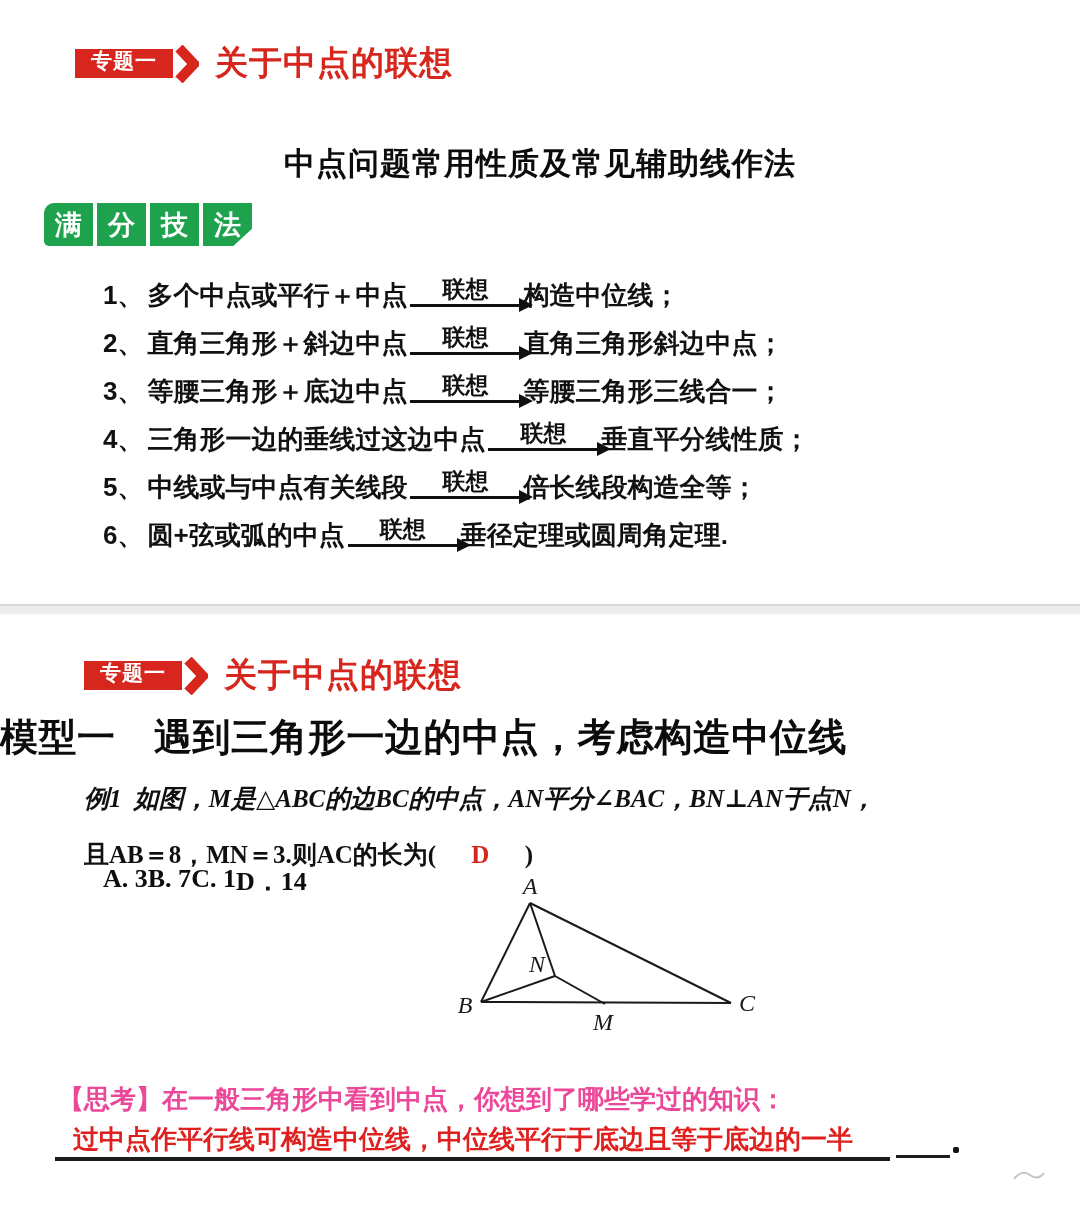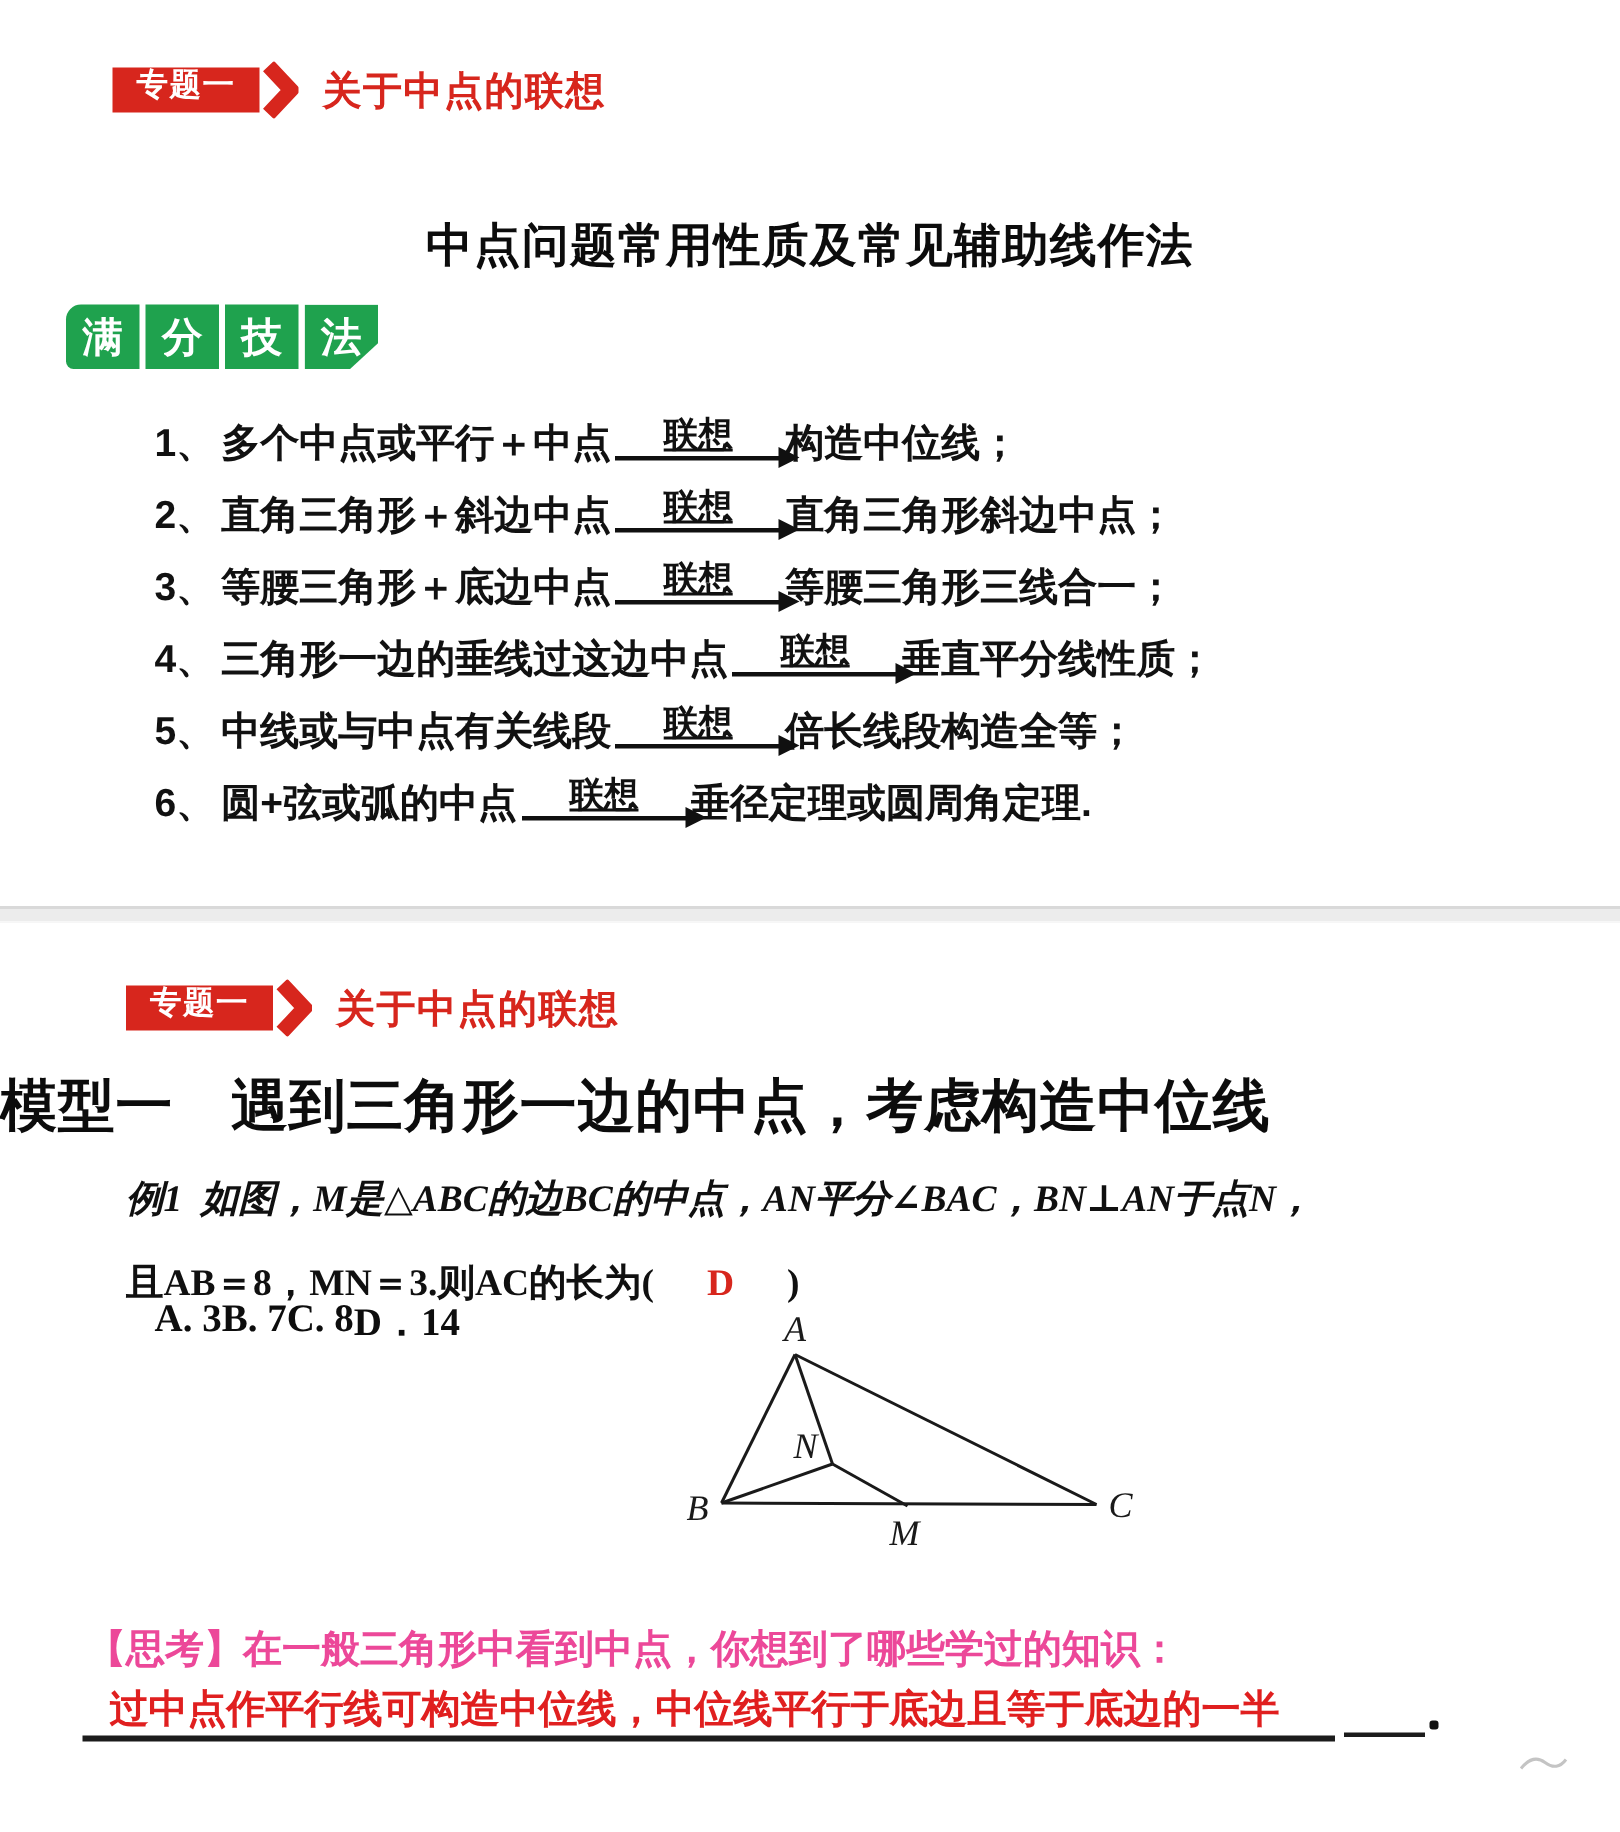--- a/index.html
+++ b/index.html
@@ -19,21 +19,21 @@
   .badge{
     background:var(--accent-red,#d7261d);
     color:#fff;font-weight:bold;font-size:21px;
     padding:0 16px 6px 16px;line-height:1.1;
     letter-spacing:1px;
   }
   .chev{margin-left:2px;}
   .chev path{fill:none;stroke:var(--accent-red,#d7261d);stroke-width:10;}
   .banner-title{
     margin-left:16px;color:var(--accent-red,#d7261d);
-    font-size:26px;font-weight:bold;letter-spacing:1px;
+    font-size:33px;font-weight:bold;letter-spacing:1px;
   }
 
   
   .main-title{
     position:absolute;top:143px;left:0;width:100%;
     margin:0;text-align:center;
     font-size:31px;font-weight:bold;letter-spacing:1px;color:#0c0c0c;
   }
   .tiles{position:absolute;top:203px;left:44px;display:flex;gap:4px;}
   .tile{
@@ -41,21 +41,21 @@
     color:#fff;font-size:27px;font-weight:bold;
     display:flex;align-items:center;justify-content:center;
   }
   .tile.t0{border-top-left-radius:10px;border-bottom-left-radius:5px;}
   .tile.t3{clip-path:polygon(0 0,100% 0,100% 60%,62% 100%,0 100%);}
 
   .mf-list{position:absolute;top:271px;left:103px;}
   .mf-row{display:flex;align-items:center;height:48px;font-size:26px;font-weight:bold;white-space:nowrap;}
   .mf-num{margin-right:4px;}
   .arrow-wrap{display:flex;flex-direction:column;align-items:center;margin:0 3px;position:relative;top:-3px;}
-  .arrow-label{font-size:23px;font-weight:bold;line-height:1;margin-bottom:3px;text-decoration:underline;}
+  .arrow-label{font-size:23px;font-weight:bold;line-height:1;margin-bottom:3px;}
   .arrow-line{position:relative;width:110px;height:3px;background:#101010;}
   .arrow-line::after{
     content:"";position:absolute;right:-13px;top:-6px;
     border-left:14px solid #101010;border-top:7.5px solid transparent;border-bottom:7.5px solid transparent;
   }
 
   
   .divider{
     position:absolute;top:604px;left:0;width:100%;height:8px;
     background:#ececec;border-top:2px solid #d9d9d9;border-bottom:1px solid #f7f7f7;
@@ -201,21 +201,21 @@
   </div>
   <div class="problem-line line2">
     <span>且AB＝8，MN＝3.则AC的长为(　</span>
     <span class="answer-letter">D</span>
     <span>　)</span>
   </div>
 
   <div class="choices">
     <div class="choice">A. 3</div>
     <div class="choice">B. 7</div>
-    <div class="choice">C. 8</div>
+    <div class="choice">C. 1</div>
     <div class="choice">D．14</div>
   </div>
 
   <svg class="diagram" width="330" height="168" viewBox="0 0 330 168">
     <line x1="80" y1="31" x2="31" y2="130"></line>
     <line x1="80" y1="31" x2="281" y2="131"></line>
     <line x1="31" y1="130" x2="281" y2="131"></line>
     <line x1="80" y1="31" x2="105" y2="104"></line>
     <line x1="31" y1="130" x2="105" y2="104"></line>
     <line x1="105" y1="104" x2="155" y2="132"></line>

